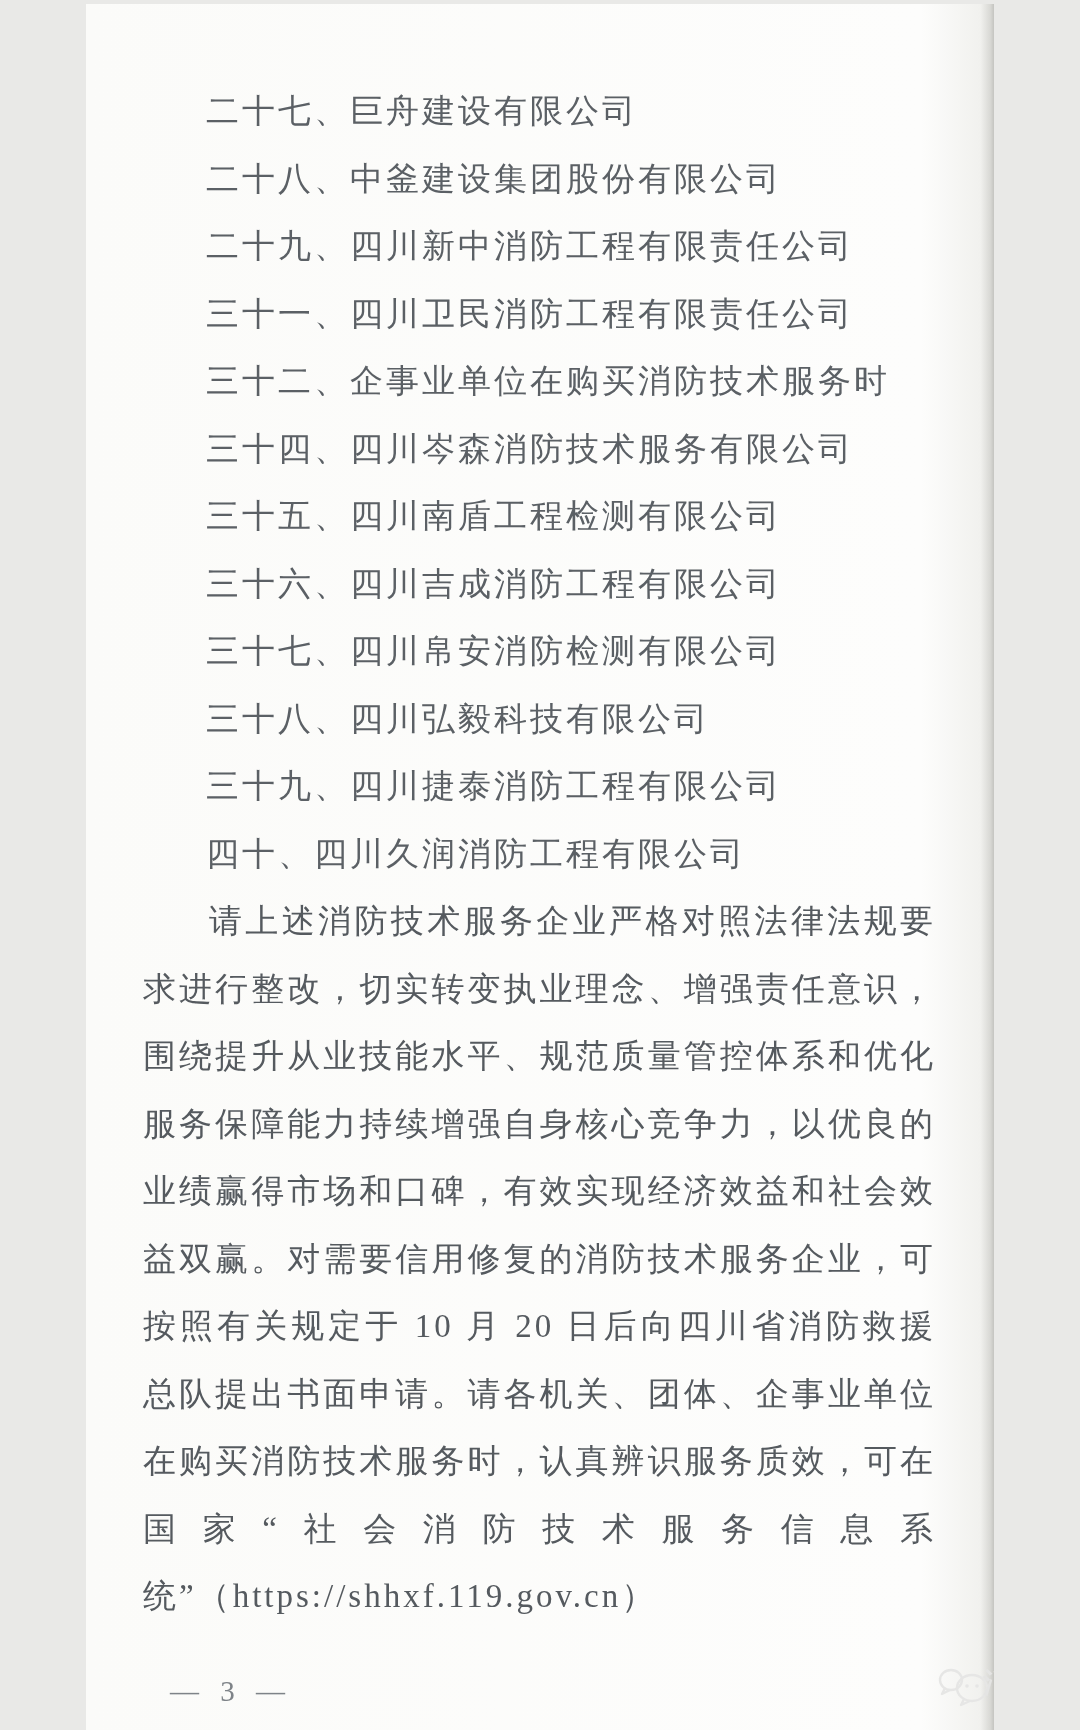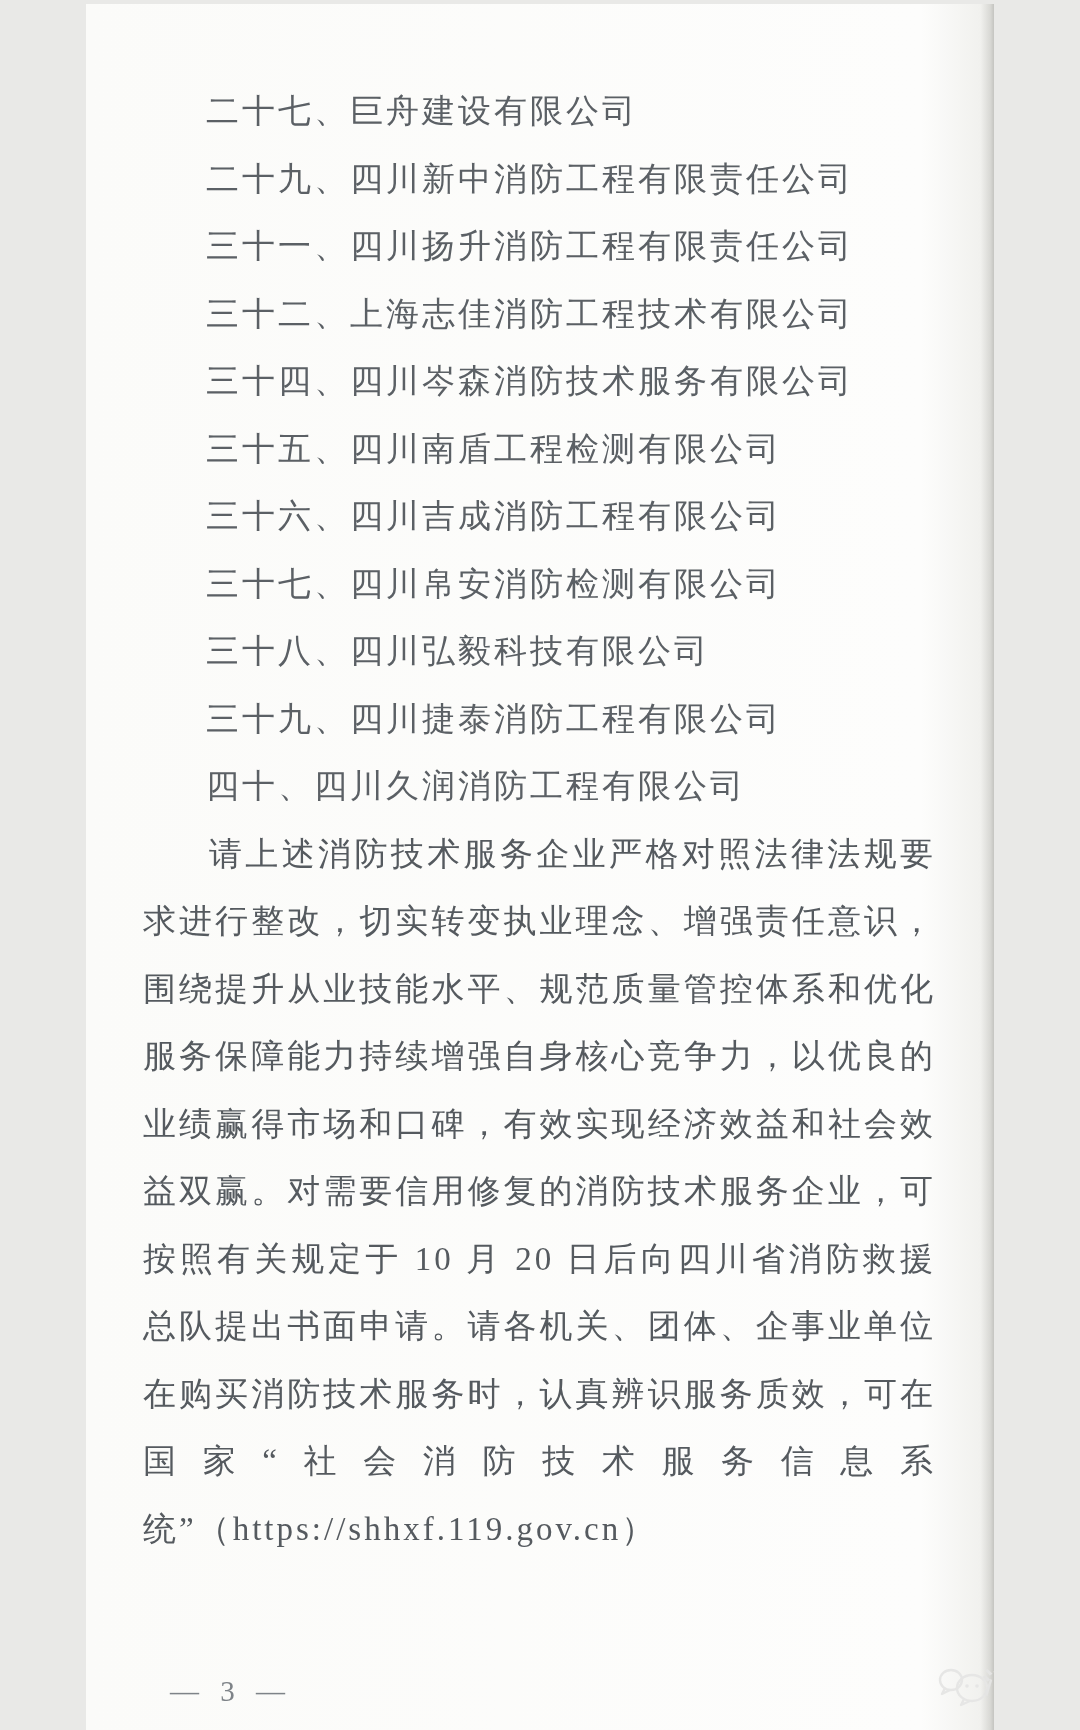--- a/index.html
+++ b/index.html
@@ -108,23 +108,24 @@
   }
 </style>
 </head>
 <body>
 
 <div class="page">
 
   <main class="content">
     <ol class="company-list">
       <li class="company-line">二十七、巨舟建设有限公司</li>
+      <li class="company-line">二十八、中釜建设集团股份有限公司</li>
       <li class="company-line">二十九、四川新中消防工程有限责任公司</li>
-      <li class="company-line">三十一、四川扬升消防工程有限责任公司</li>
-      <li class="company-line">三十二、上海志佳消防工程技术有限公司</li>
+      <li class="company-line">三十一、四川卫民消防工程有限责任公司</li>
+      <li class="company-line">三十二、企事业单位在购买消防技术服务时</li>
       <li class="company-line">三十四、四川岑森消防技术服务有限公司</li>
       <li class="company-line">三十五、四川南盾工程检测有限公司</li>
       <li class="company-line">三十六、四川吉成消防工程有限公司</li>
       <li class="company-line">三十七、四川帛安消防检测有限公司</li>
       <li class="company-line">三十八、四川弘毅科技有限公司</li>
       <li class="company-line">三十九、四川捷泰消防工程有限公司</li>
       <li class="company-line">四十、四川久润消防工程有限公司</li>
     </ol>
 
     <p class="paragraph">请上述消防技术服务企业严格对照法律法规要求进行整改，切实转变执业理念、增强责任意识，围绕提升从业技能水平、规范质量管控体系和优化服务保障能力持续增强自身核心竞争力，以优良的业绩赢得市场和口碑，有效实现经济效益和社会效益双赢。对需要信用修复的消防技术服务企业，可按照有关规定于 10 月 20 日后向四川省消防救援总队提出书面申请。请各机关、团体、企事业单位在购买消防技术服务时，认真辨识服务质效，可在国家“社会消防技术服务信息系统”（https://shhxf.119.gov.cn）</p>

